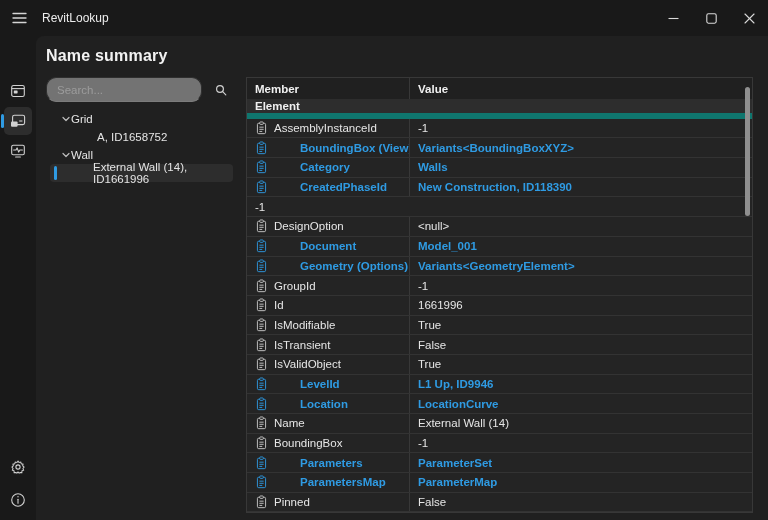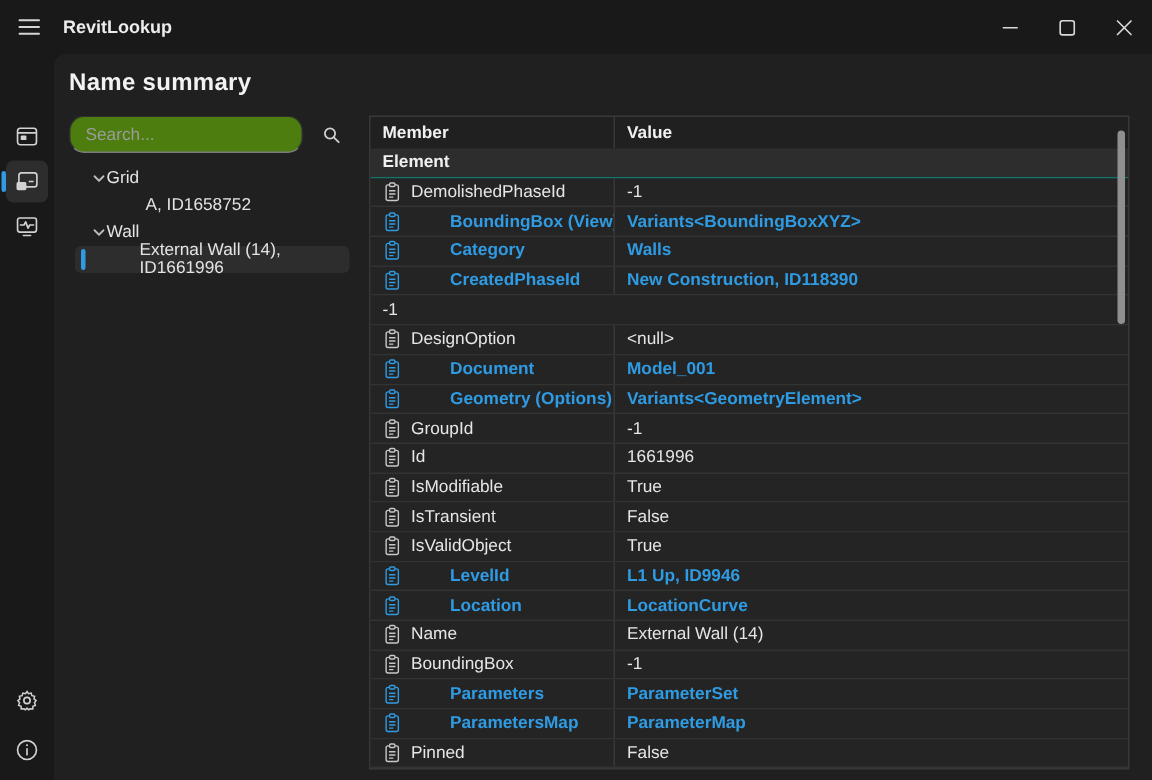--- a/index.html
+++ b/index.html
@@ -9,53 +9,53 @@
     font-family:"Liberation Sans","DejaVu Sans",sans-serif;
     color:#e8e8e8;
     position:relative;
     -webkit-font-smoothing:antialiased;
   }
   svg { display:block; }
 
   
   .titlebar { position:absolute; left:0; top:0; width:768px; height:36px; display:flex; align-items:center; }
   .menu-btn { width:30px; height:26px; margin-left:4px; background:none; border:none; display:flex; align-items:center; justify-content:center; color:#d5d5d5; border-radius:4px; cursor:pointer; }
-  .app-title { margin-left:8px; font-size:12px; font-weight:700; color:#ececec; }
+  .app-title { margin-left:8px; font-size:12px; font-weight:400; color:#ececec; }
   .caption-buttons { position:absolute; right:0; top:0; height:36px; display:flex; }
   .cap-btn { width:38px; height:36px; background:none; border:none; display:flex; align-items:center; justify-content:center; color:#d9d9d9; cursor:pointer; }
 
   
   .sidebar { position:absolute; left:0; top:36px; width:36px; height:484px; }
   .nav-item { position:absolute; left:4px; width:28px; height:28px; border-radius:5px; display:flex; align-items:center; justify-content:center; color:#d2d2d2; cursor:pointer; }
   .nav-item.selected { background:#2d2d2d; }
   .nav-accent { position:absolute; left:-3px; top:7px; width:3px; height:14px; border-radius:2px; }
 
   
   .panel { position:absolute; left:36px; top:36px; width:732px; height:484px; background:#202020; border-radius:8px 0 0 0; }
   .page-title { position:absolute; left:10px; top:11px; font-size:16px; font-weight:700; color:#f2f2f2; letter-spacing:.2px; }
 
   
-  .search-box { position:absolute; left:10px; top:41px; width:156px; height:25px; background:#4d7c0f; border:1px solid #2f2f2f; border-bottom:1px solid #7c7c7c; border-radius:10px; display:flex; align-items:center; }
+  .search-box { position:absolute; left:10px; top:41px; width:156px; height:25px; background:#737373; border:1px solid #2f2f2f; border-bottom:1px solid #7c7c7c; border-radius:10px; display:flex; align-items:center; }
   .search-box input { flex:1; background:transparent; border:none; outline:none; color:#e8e8e8; font-size:11.5px; font-family:inherit; padding:0 4px 0 10px; }
   .search-box input::placeholder { color:#9c9c9c; }
   .search-icon { margin-right:9px; color:#cfcfcf; }
 
   
   .tree { position:absolute; left:10px; top:74px; width:190px; }
   .tree-node { height:18px; display:flex; align-items:center; padding-left:15px; font-size:11.5px; color:#e4e4e4; cursor:pointer; }
   .chev { color:#bdbdbd; display:flex; }
   .tree-leaf { height:18px; display:flex; align-items:center; padding-left:51px; font-size:11.5px; color:#e4e4e4; cursor:pointer; position:relative; }
   .tree-leaf.selected { margin-left:4px; width:183px; padding-left:43px; background:#2d2d2d; border-radius:4px; }
   .tree-accent { position:absolute; left:4px; top:2px; width:3px; height:14px; border-radius:2px; }
 
   
   .grid { position:absolute; left:210px; top:41px; width:507px; height:436px; border:1px solid #383838; background:#202020; overflow:hidden; }
   .grid-header { display:flex; height:21px; }
   .grid-header .cell { font-weight:700; font-size:11.5px; color:#f0f0f0; display:flex; align-items:center; }
-  .grid-group { height:19.7px; background:#2d2d2d; border-bottom:1px solid #0f766e; display:flex; align-items:center; padding-left:8px; font-weight:700; font-size:11.5px; color:#f0f0f0; }
+  .grid-group { height:19.7px; background:#2d2d2d; border-bottom:6px solid #0f766e; display:flex; align-items:center; padding-left:8px; font-weight:700; font-size:11.5px; color:#f0f0f0; }
   .grid-row { display:flex; height:19.7px; background:#242424; border-bottom:1px solid #333333; cursor:default; }
   .cell { overflow:hidden; white-space:nowrap; }
   .member-cell { flex:0 0 163px; border-right:1px solid #383838; display:flex; align-items:center; padding-left:8px; gap:6px; font-size:11.5px; color:#e6e6e6; }
   .value-cell { flex:1; display:flex; align-items:center; padding-left:8px; font-size:11.5px; color:#e6e6e6; }
   .row-icon { display:flex; color:#c8c8c8; flex:0 0 auto; }
   .grid-row.link .member-cell, .grid-row.link .value-cell { color:var(--accent); font-weight:600;gap:32px; }
   .grid-row.link .row-icon { color:var(--accent); }
 
   .scroll-thumb { position:absolute; right:2px; top:9px; width:5px; height:129px; background:#8f8f8f; border-radius:3px; cursor:pointer; }
 </style>
@@ -201,21 +201,21 @@
           <div class="cell member-cell">
             <span class="row-icon">
     <svg width="13" height="14" viewBox="0 0 14 15" fill="none" stroke="currentColor" stroke-width="1">
       <rect x="2.6" y="2.4" width="8.8" height="11.2" rx="1.4"></rect>
       <rect x="5.1" y="1" width="3.8" height="2.6" rx="0.8" fill="#242424"></rect>
       <line x1="4.7" y1="6.6" x2="9.3" y2="6.6"></line>
       <line x1="4.7" y1="8.9" x2="9.3" y2="8.9"></line>
       <line x1="4.7" y1="11.2" x2="7.8" y2="11.2"></line>
     </svg>
   </span>
-            <span>DemolishedPhaseId</span>
+            <span>AssemblyInstanceId</span>
           </div>
           <div class="cell value-cell">
             <span>-1</span>
           </div>
         </div>
         <div class="grid-row link">
           <div class="cell member-cell">
             <span class="row-icon">
     <svg width="13" height="14" viewBox="0 0 14 15" fill="none" stroke="currentColor" stroke-width="1">
       <rect x="2.6" y="2.4" width="8.8" height="11.2" rx="1.4"></rect>

